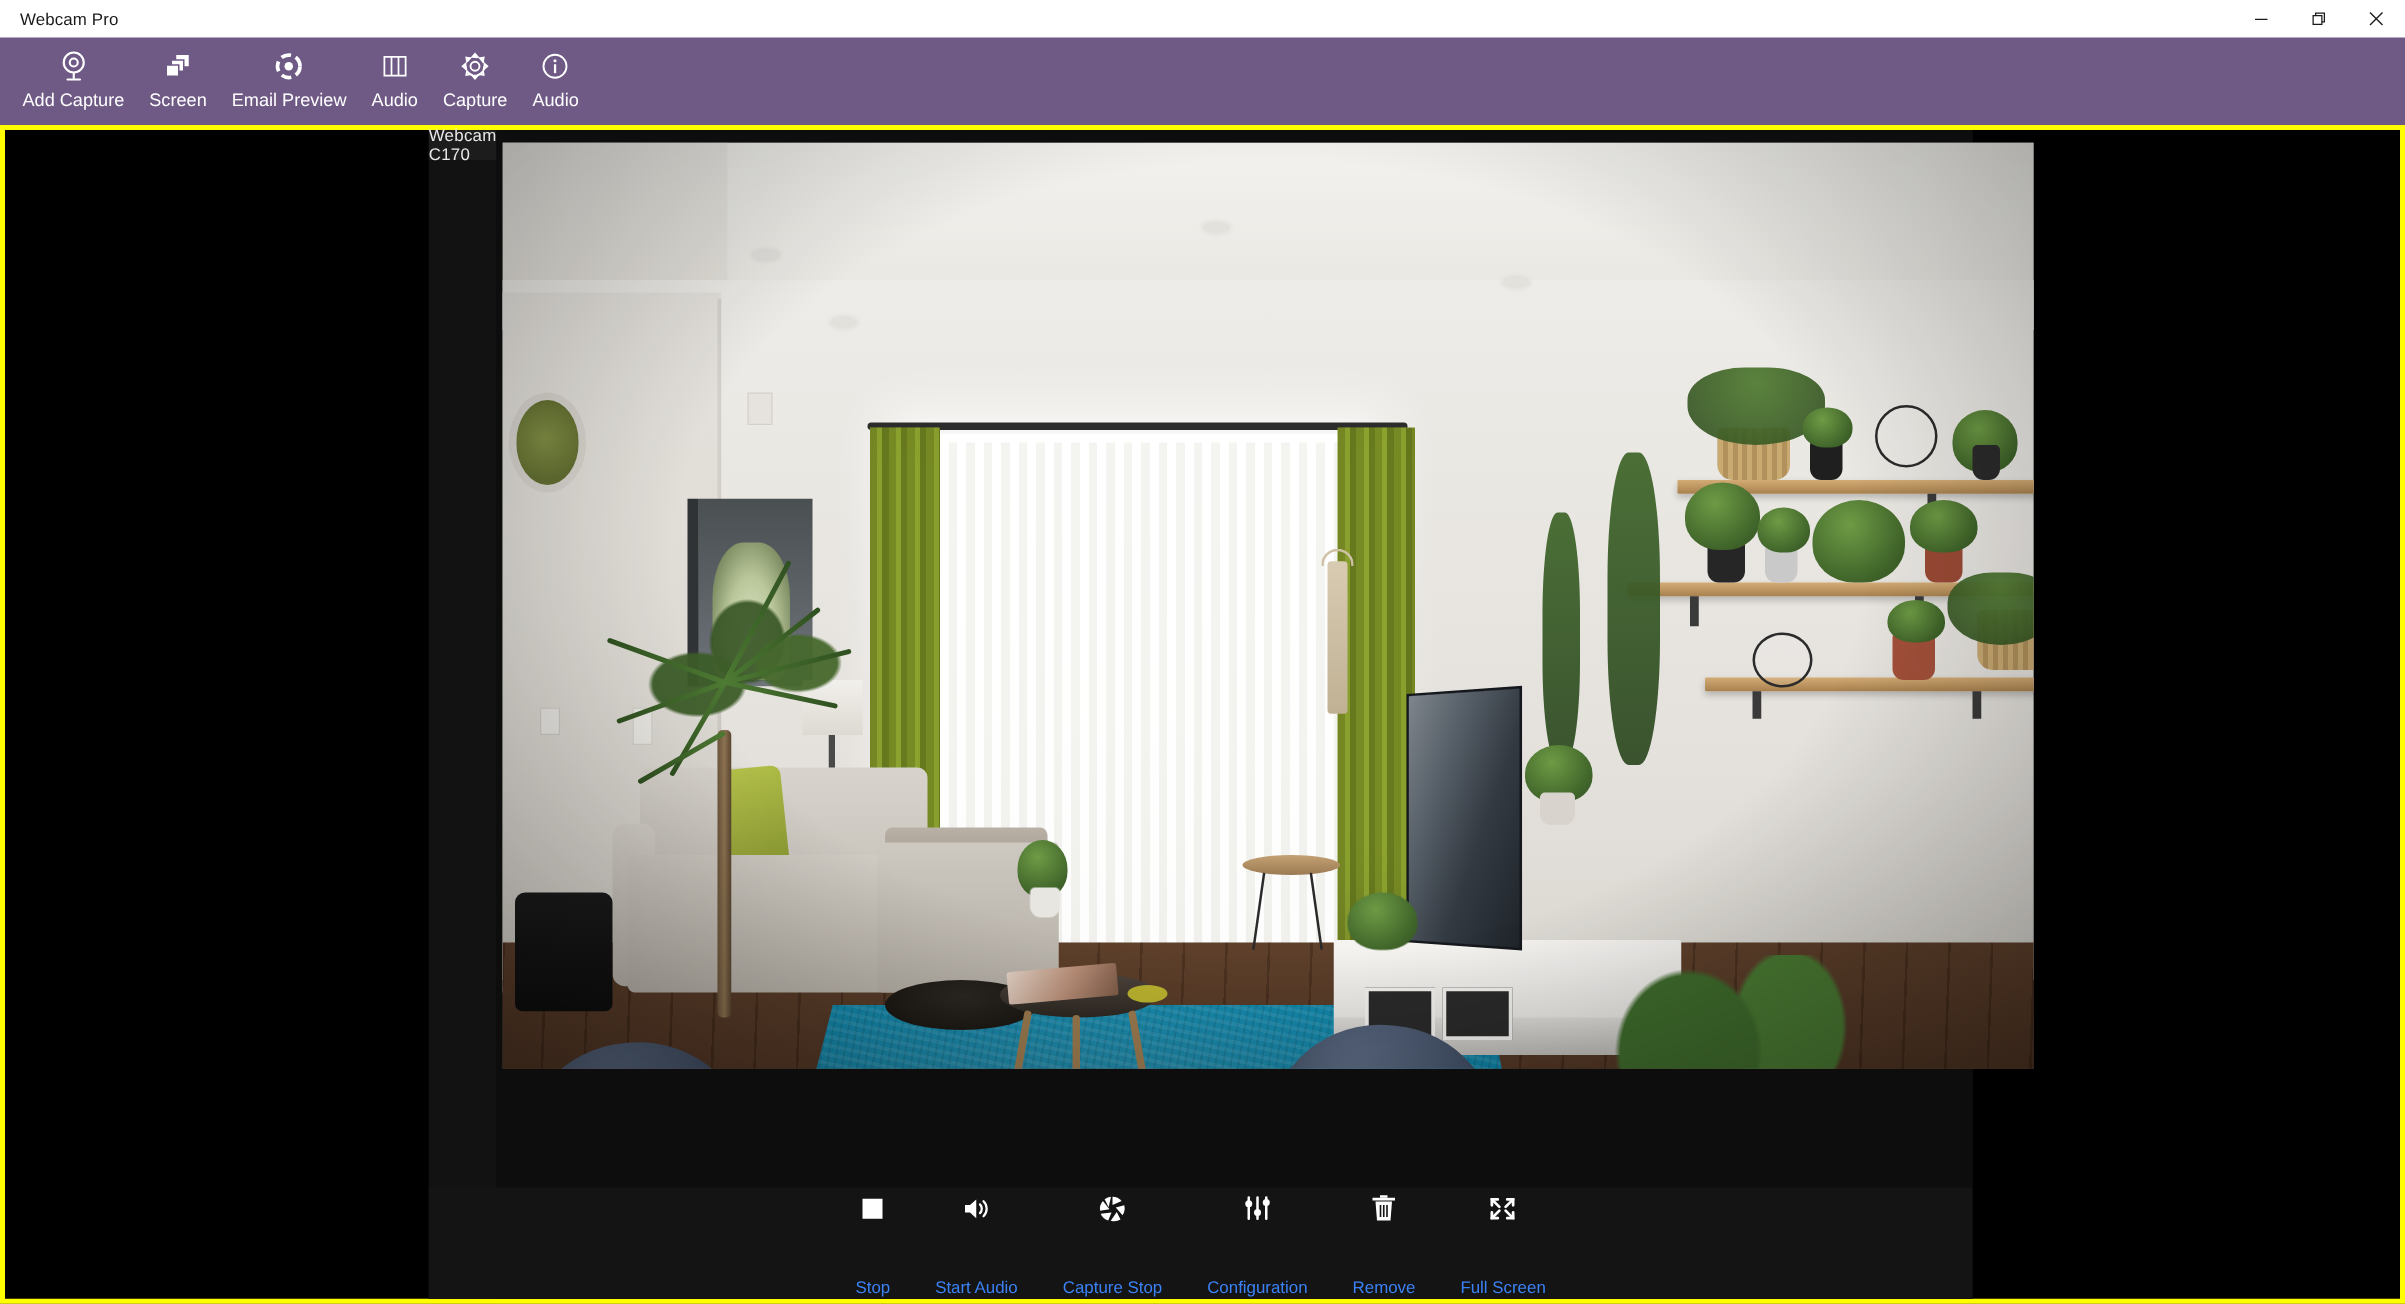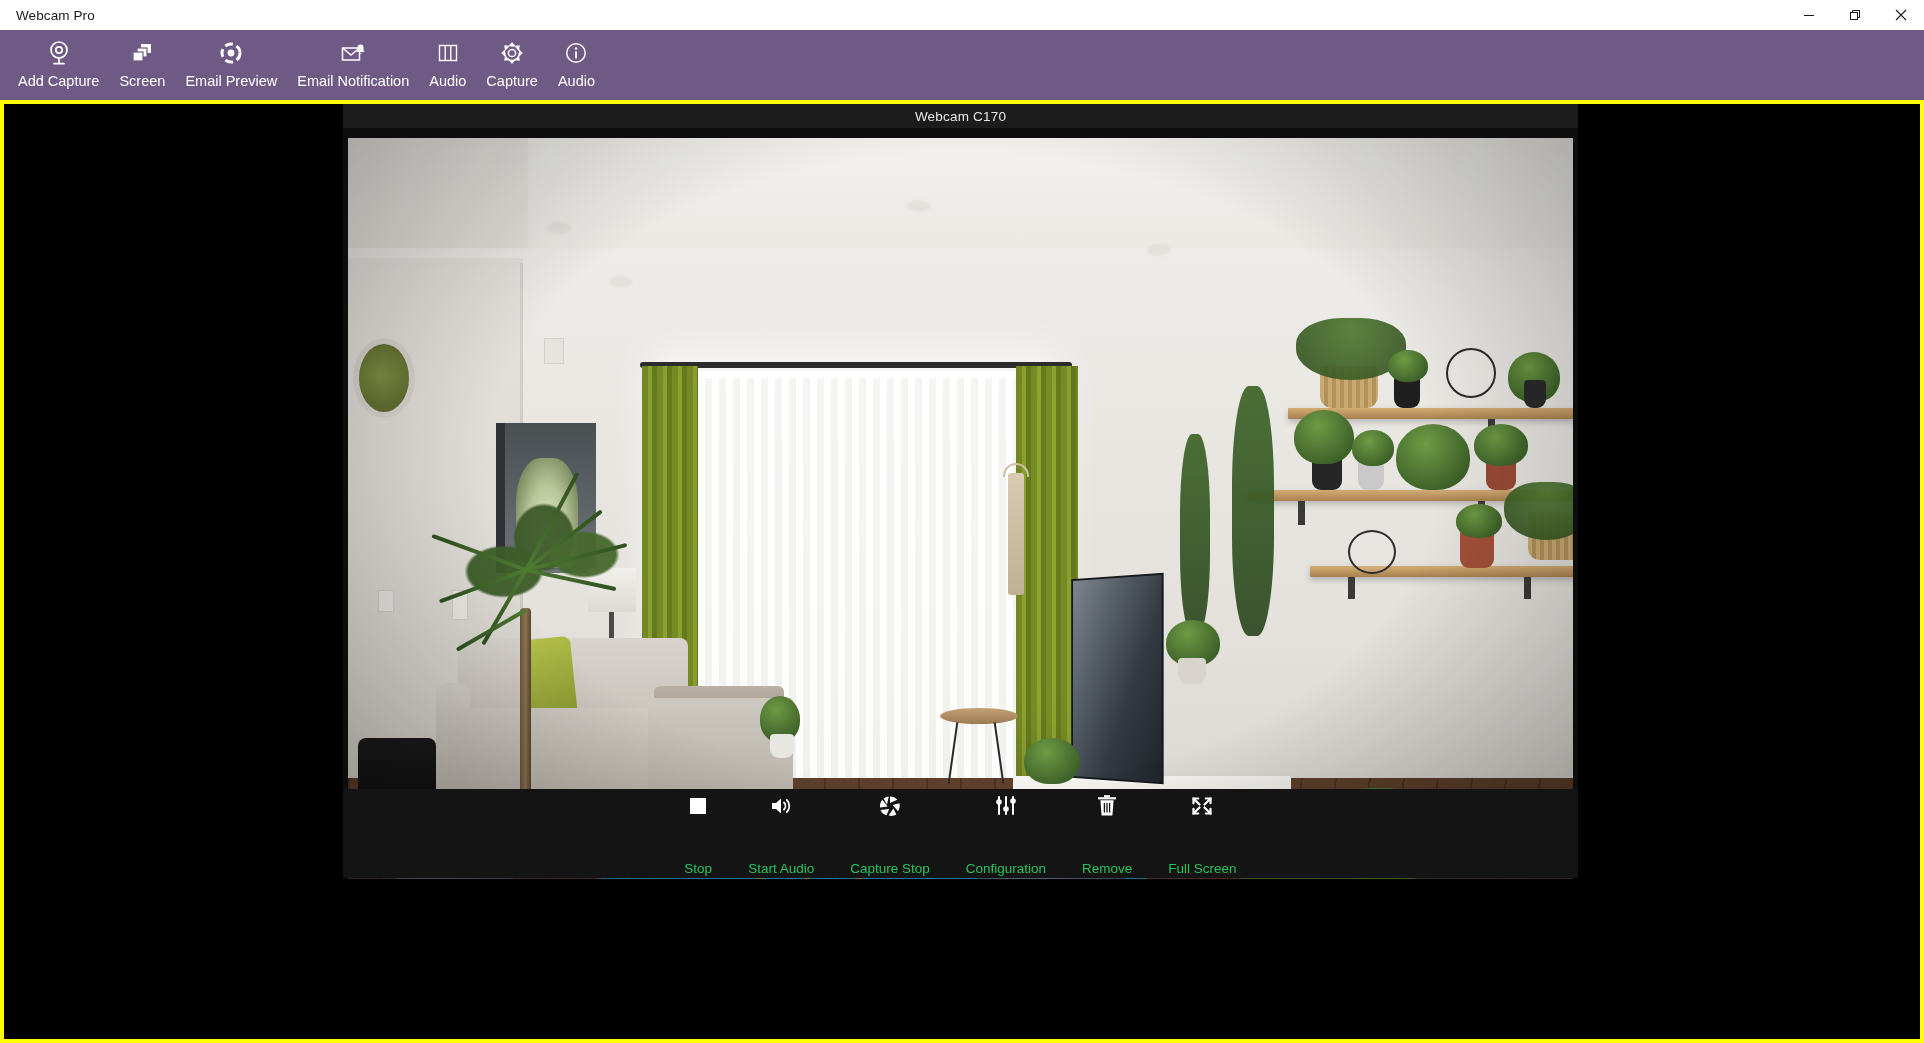--- a/index.html
+++ b/index.html
@@ -69,23 +69,23 @@
     position: absolute; top: 100px; left: 0;
     width: 1924px; height: 943px;
     background: #000000;
     border: 4px solid #ffff00;
   }
 
   
   .cam-panel {
     position: absolute;
     left: 339px; top: 0px;
-    width: 1235px; height: 774px;
+    width: 1235px; height: 935px;
     background: #121212;
-    display: flex; flex-direction: column; text-align: center;
+    display: flex; flex-direction: row;
   }
   .cam-title {
     height: 24px; flex: 0 0 24px;
     background: #1c1c1c;
     color: #e8e8e8;
     font-size: 13.5px;
     display: flex; align-items: center; justify-content: center;
     letter-spacing: 0.2px;
   }
   .cam-video-wrap {
@@ -115,21 +115,21 @@
     padding: 4px 18px 3px 18px;
     cursor: default;
   }
   .cam-btn-icon {
     height: 26px; width: 26px;
     display: flex; align-items: center; justify-content: center;
     margin-bottom: 3px;
   }
   .cam-btn-icon svg { display: block; }
   .cam-btn-label {
-    color: #22c55e;
+    color: #3b82f6;
     font-size: 13.5px;
     white-space: nowrap;
     line-height: 1;
     margin-top: 40px;
   }
 
   
   .scene { position: absolute; inset: 0; overflow: hidden; }
   .s { position: absolute; }
 
@@ -480,31 +480,20 @@
   <div class="ribbon-item">
     <span class="ribbon-icon">
       <svg width="26" height="26" viewBox="0 0 26 26">
         <circle cx="13" cy="13" r="9" fill="none" stroke="#fff" stroke-width="3" stroke-dasharray="8 4"></circle>
         <circle cx="13" cy="13" r="3.4" fill="#fff"></circle>
       </svg>
     </span>
     <span class="ribbon-label">Email Preview</span>
   </div>
 
-  <div class="ribbon-item">
-    <span class="ribbon-icon">
-      <svg width="26" height="26" viewBox="0 0 26 26">
-        <rect x="2.5" y="8" width="17" height="12" fill="none" stroke="#fff" stroke-width="1.5"></rect>
-        <path d="M2.5 8 L11 15 L19.5 8" fill="none" stroke="#fff" stroke-width="1.5"></path>
-        <path d="M17.5 7.5 a3 3 0 0 1 6 0 v3 l1 1.5 h-8 l1 -1.5 z" fill="#fff"></path>
-        <path d="M19.3 13 a1.4 1.4 0 0 0 2.4 0" fill="#fff"></path>
-      </svg>
-    </span>
-    <span class="ribbon-label">Email Notification</span>
-  </div>
 
   <div class="ribbon-item">
     <span class="ribbon-icon">
       <svg width="26" height="26" viewBox="0 0 26 26">
         <rect x="4.5" y="5.5" width="17" height="15" fill="none" stroke="#fff" stroke-width="1.4"></rect>
         <path d="M10.2 5.5 V20.5 M15.8 5.5 V20.5" stroke="#fff" stroke-width="1.4"></path>
       </svg>
     </span>
     <span class="ribbon-label">Audio</span>
   </div>

